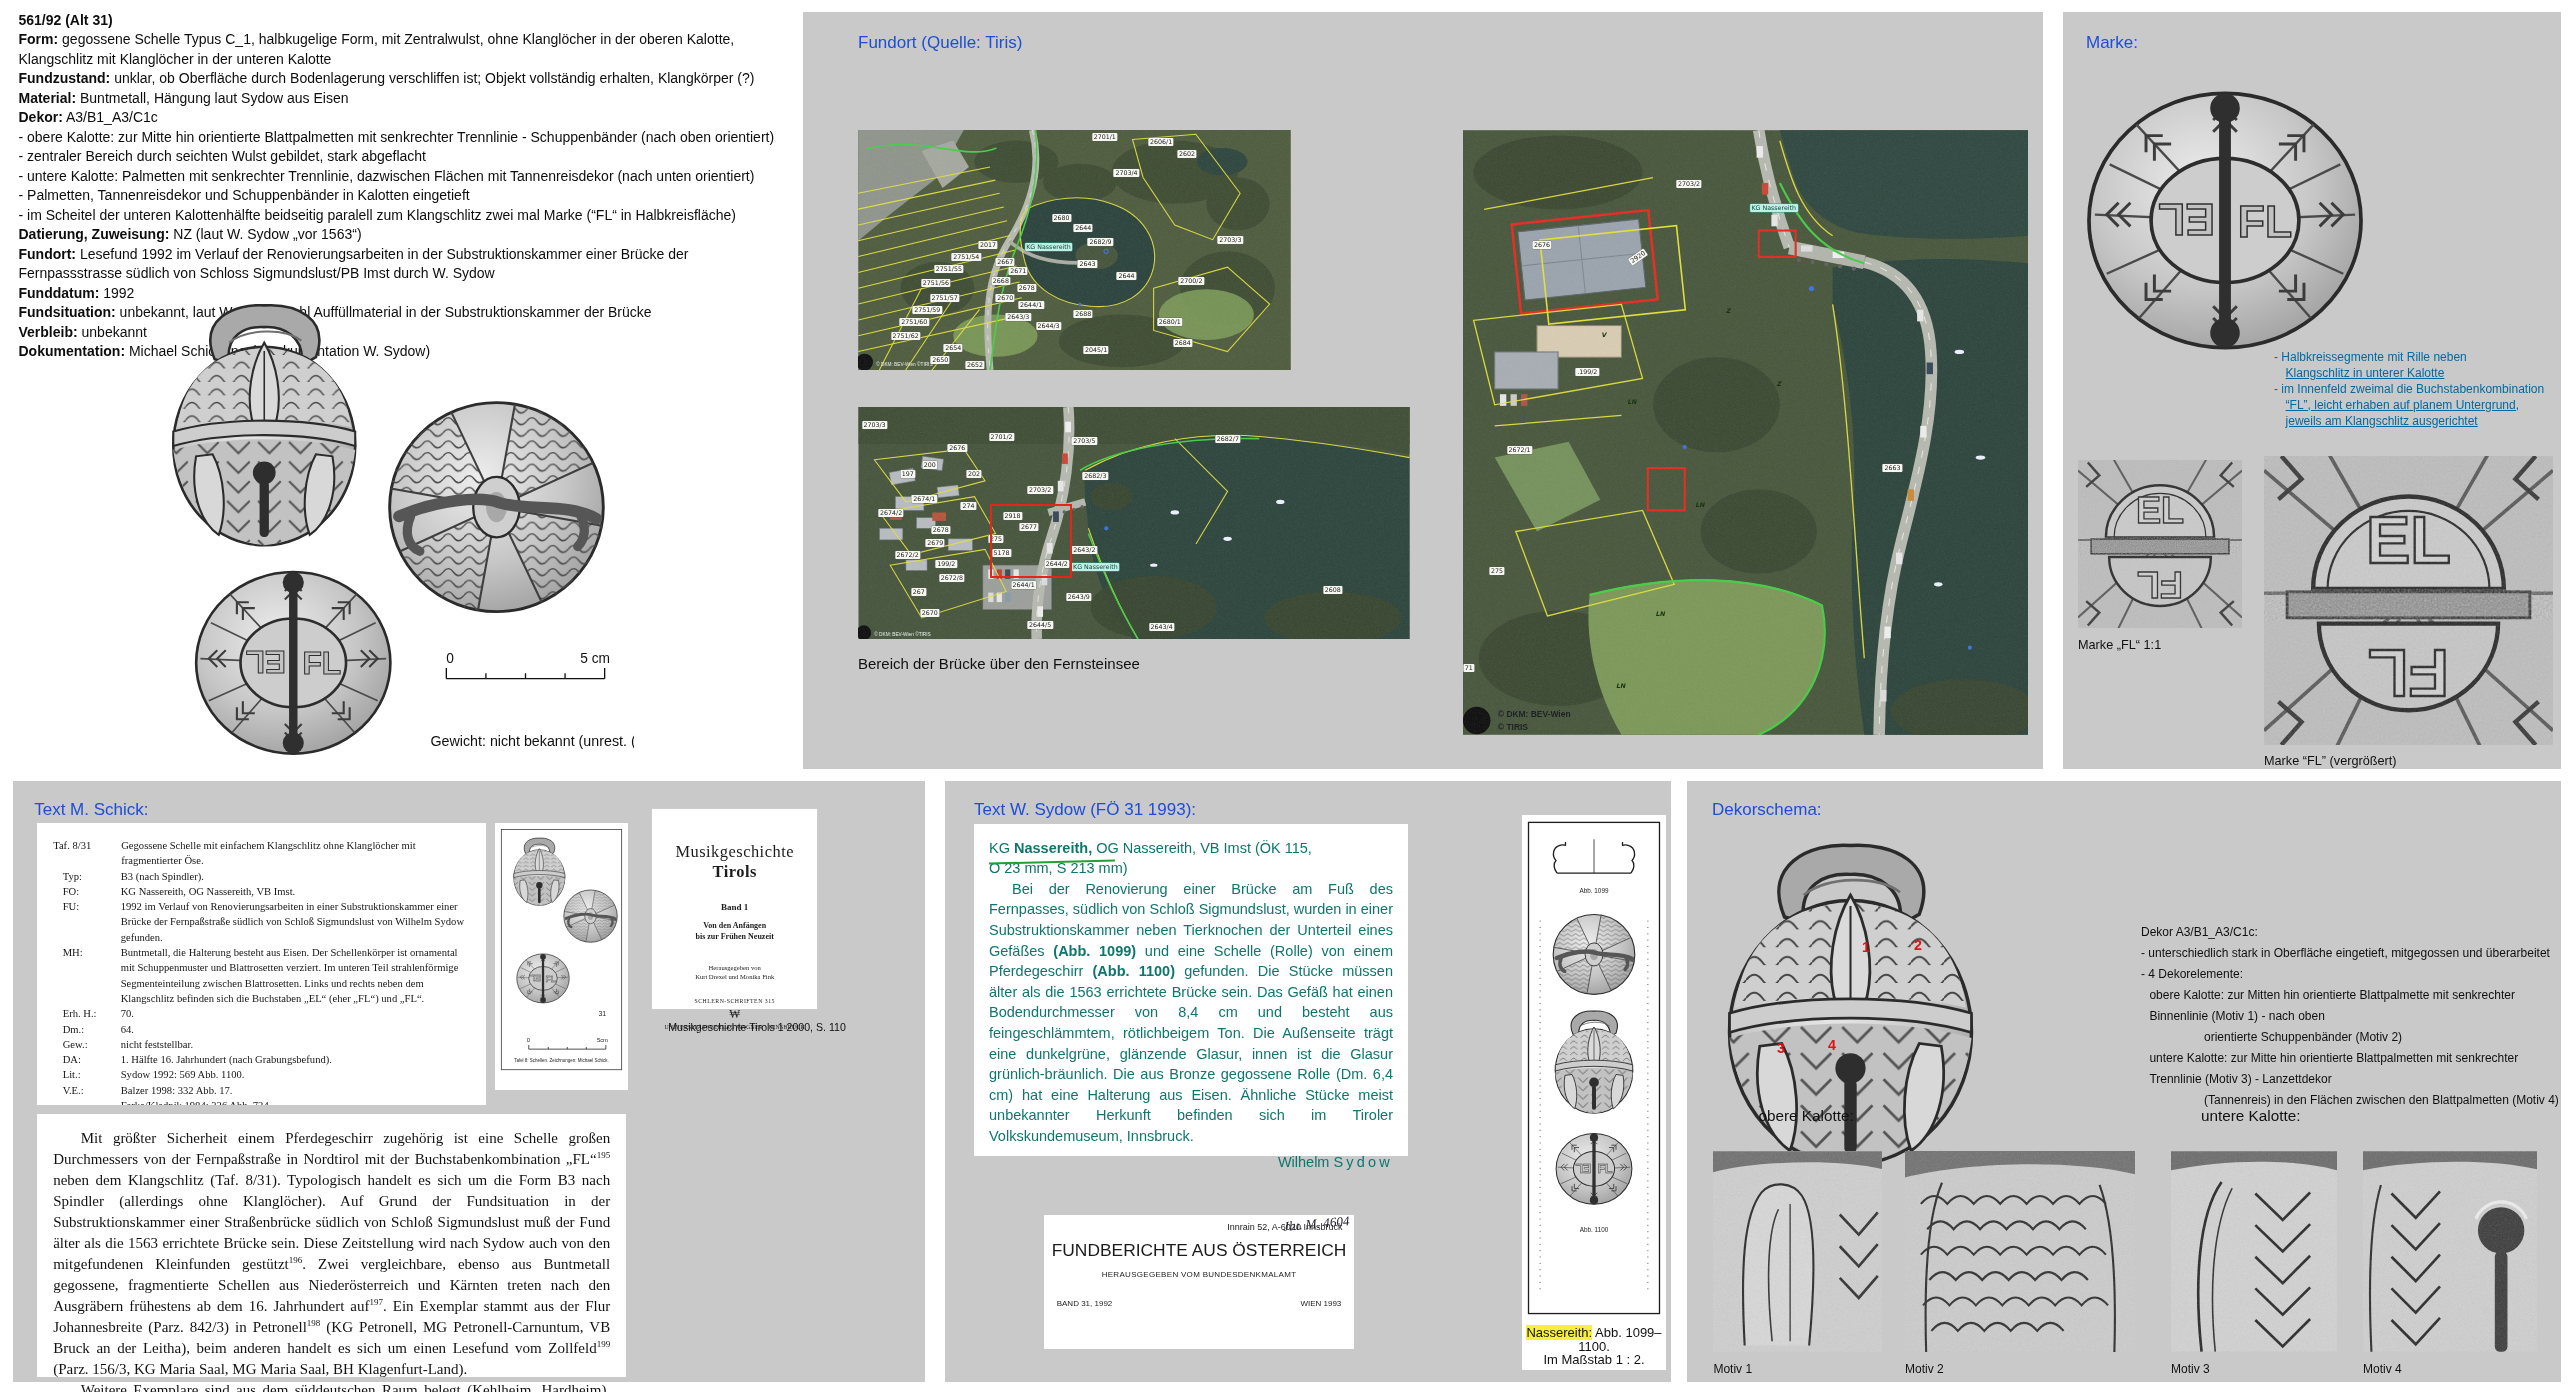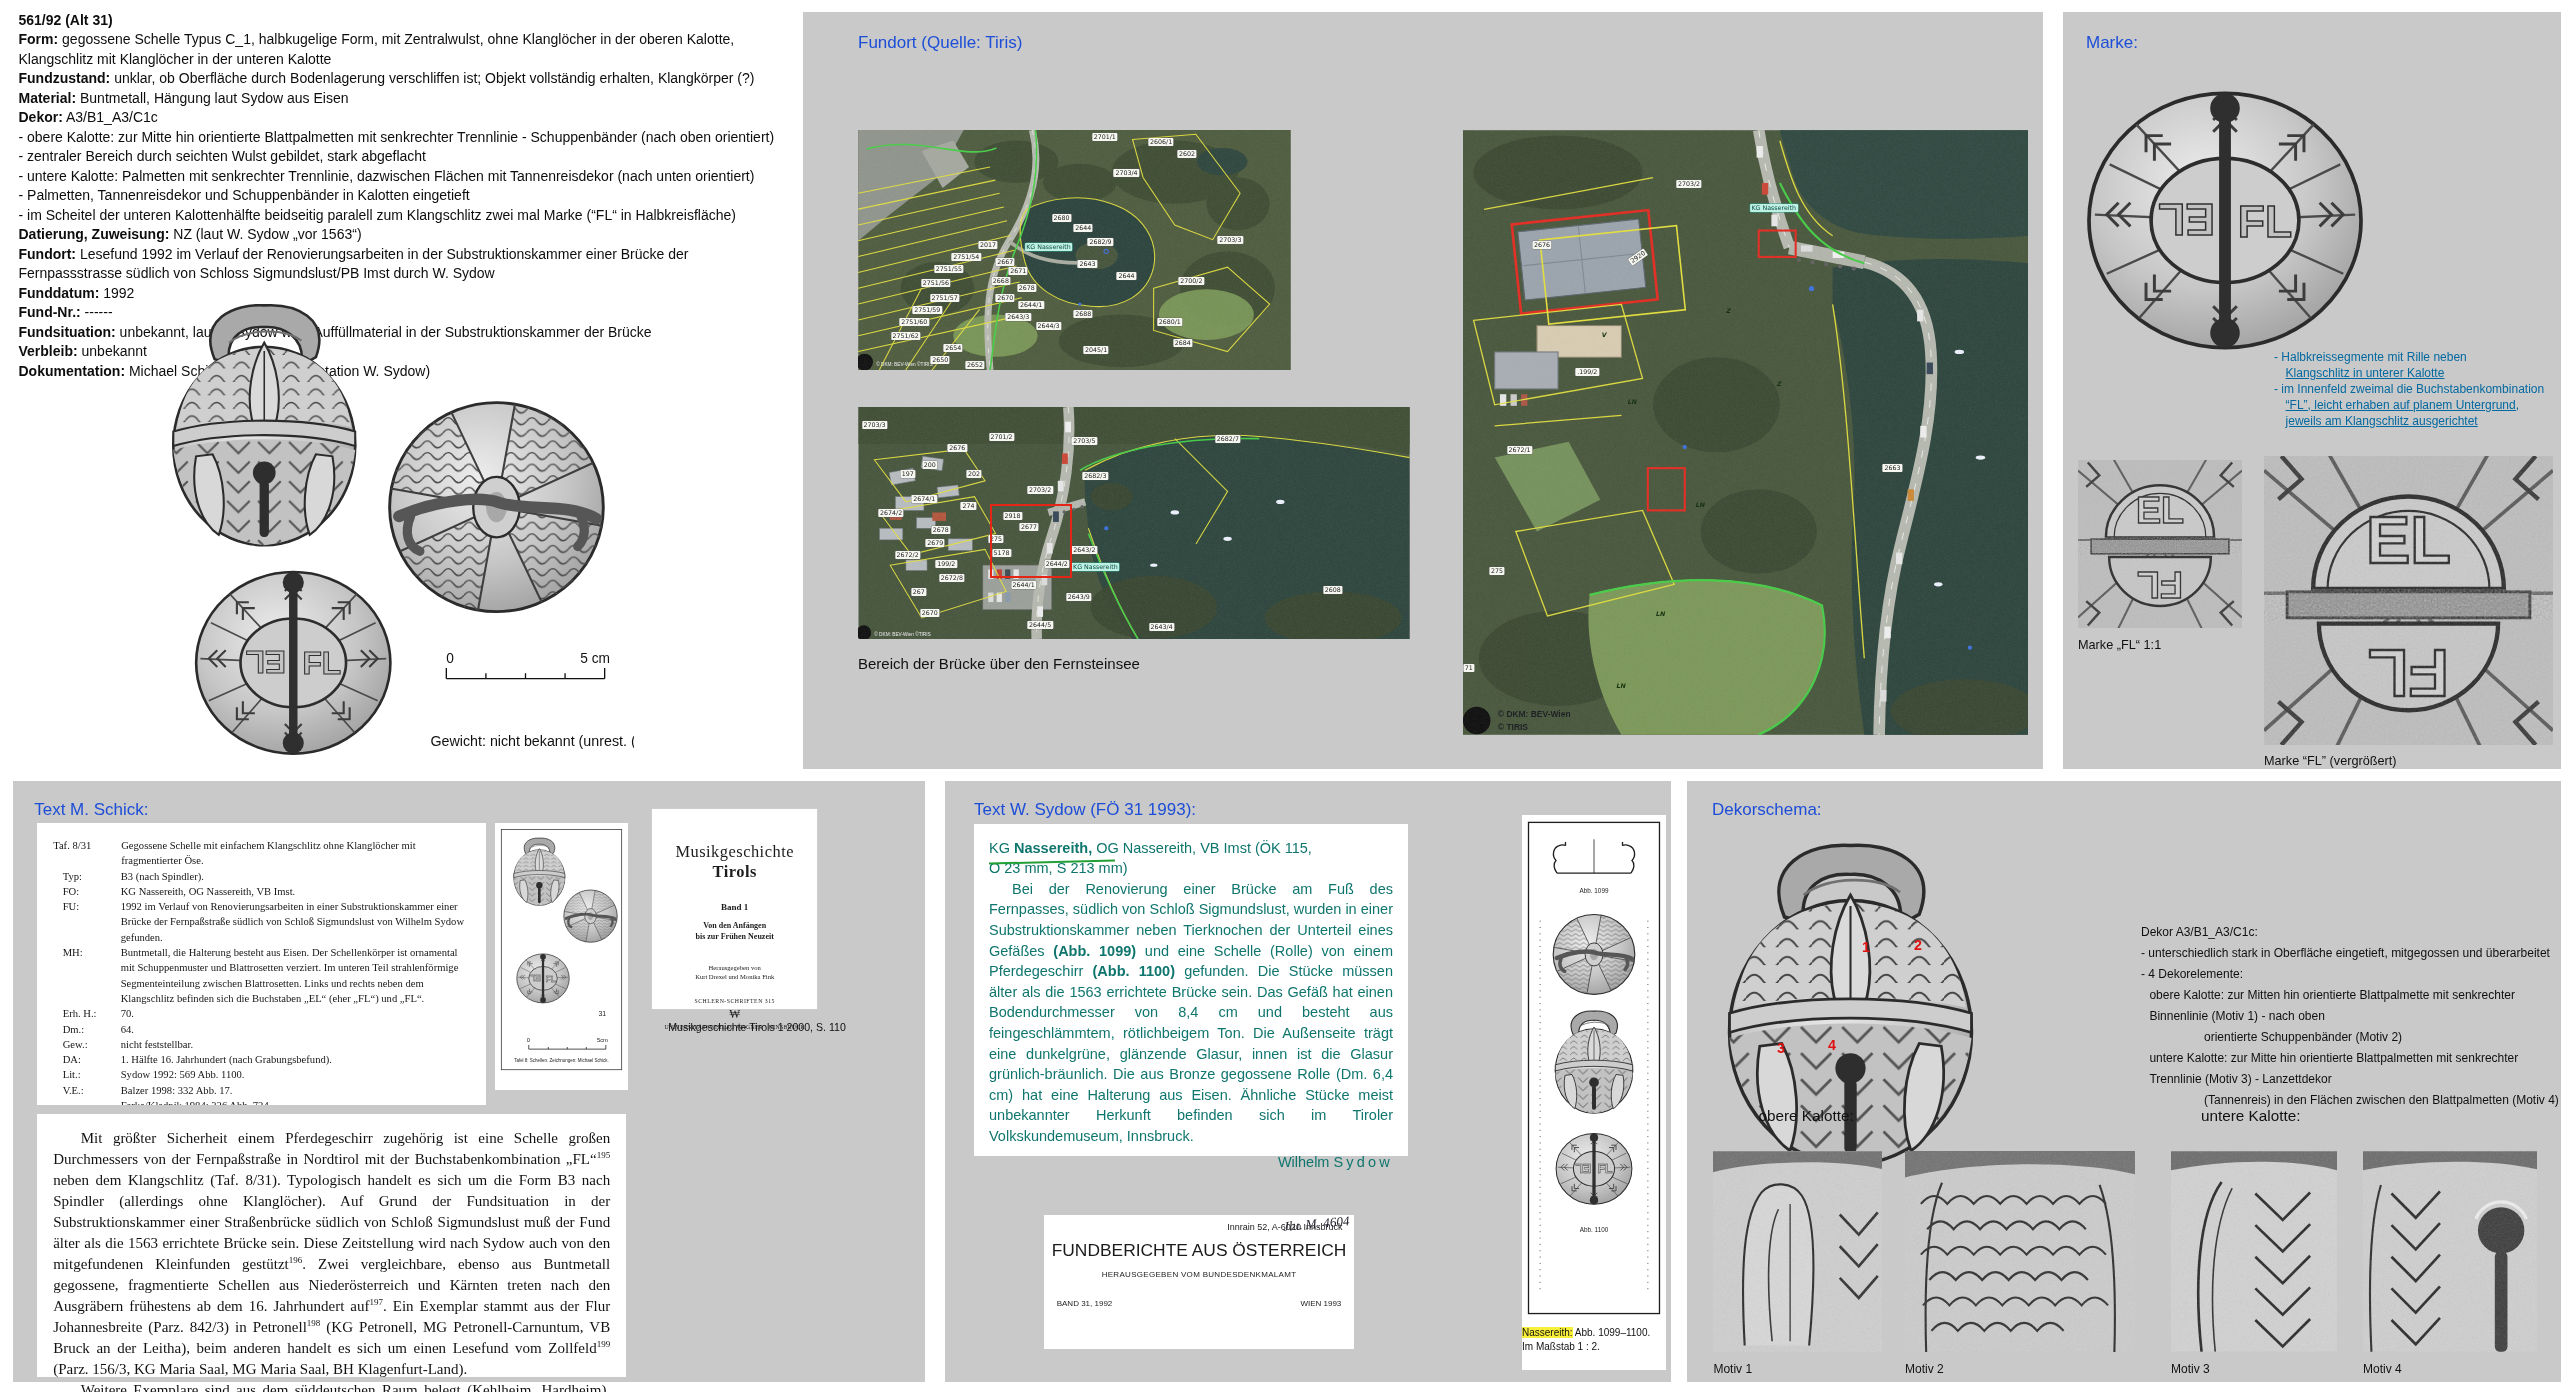--- a/index.html
+++ b/index.html
@@ -51,21 +51,21 @@
   #sydow-sig{text-align:right;margin-top:5.3px;}
   #sydow-sig .sp{letter-spacing:3.2px;}
   #fundberichte{font-family:"Liberation Sans",sans-serif;color:#1b1b1b;}
   #fb-addr{position:absolute;right:11.6px;top:7.4px;font-size:9px;}
   #fb-hand{position:absolute;right:4.2px;top:1.1px;font-family:"Liberation Serif",serif;font-style:italic;font-size:13.2px;transform:rotate(-5deg);color:#23232e;}
   #fb-title{position:absolute;left:0;right:0;top:25px;text-align:center;font-size:17.4px;letter-spacing:0px;}
   #fb-sub{position:absolute;left:0;right:0;top:55px;text-align:center;font-size:8px;letter-spacing:0.3px;}
   #fb-band{position:absolute;left:12.7px;top:84px;font-size:8px;}
   #fb-wien{position:absolute;right:12.7px;top:84px;font-size:8px;}
   .hl{background:#f8ef3a;}
-  #sydow-plate-cap{position:absolute;left:0;width:100%;top:511px;text-align:left;font-size:10px;line-height:13.7px;}
+  #sydow-plate-cap{position:absolute;left:0;width:100%;top:511px;text-align:center;font-size:13px;line-height:13.7px;}
   
   #dekor-text{position:absolute;left:454px;top:141px;width:428px;font-size:12px;line-height:21px;color:#101010;}
   #dekor-text .i1{padding-left:8.4px;}
   #dekor-text .i2{padding-left:63px;}
   .kalotte-label{position:absolute;font-size:15.3px;margin-left:43px;}
   .dknum{position:absolute;color:#e01212;font-size:14.3px;font-weight:bold;z-index:4;}
   .motif{position:absolute;}
   .motif-label{position:absolute;font-size:12px;}
   svg text{font-family:"Liberation Sans",sans-serif;}
 </style>
@@ -189,21 +189,20 @@
         <div><b>Material:</b> Buntmetall, Hängung laut Sydow aus Eisen</div>
         <div><b>Dekor:</b>  A3/B1_A3/C1c</div>
         <div>- obere Kalotte: zur Mitte hin orientierte Blattpalmetten mit senkrechter Trennlinie - Schuppenbänder (nach oben orientiert)</div>
         <div>- zentraler Bereich durch seichten Wulst gebildet, stark abgeflacht</div>
         <div>- untere Kalotte: Palmetten mit senkrechter Trennlinie, dazwischen Flächen mit Tannenreisdekor (nach unten orientiert)</div>
         <div>- Palmetten, Tannenreisdekor und Schuppenbänder in Kalotten eingetieft</div>
         <div>- im Scheitel der unteren Kalottenhälfte beidseitig paralell zum Klangschlitz zwei mal Marke (“FL“ in Halbkreisfläche)</div>
         <div><b>Datierung, Zuweisung:</b> NZ (laut W. Sydow „vor 1563“)</div>
         <div><b>Fundort:</b> Lesefund 1992 im Verlauf der Renovierungsarbeiten in der Substruktionskammer einer Brücke der Fernpassstrasse südlich von Schloss Sigmundslust/PB Imst durch W. Sydow</div>
         <div><b>Funddatum:</b> 1992</div>
-        <div><b>Fund-Nr.:</b> ------</div>
         <div><b>Fundsituation:</b> unbekannt, laut W.Sydow wohl Auffüllmaterial in der Substruktionskammer der Brücke</div>
         <div><b>Verbleib:</b> unbekannt</div>
         <div><b>Dokumentation:</b> Michael Schick (nach Dokumentation W. Sydow)</div>
       </div>
 
     <svg id="figure-bells" width="502" height="475" viewBox="0 0 950 900">
       <use href="#sym-bell-top" x="50" y="10" width="400" height="470"></use>
       <use href="#sym-bell-back" x="470" y="175" width="440" height="450"></use>
       <use href="#sym-bell-bottom" x="90" y="495" width="430" height="400"></use>
       <g stroke="#111" stroke-width="2.5">

